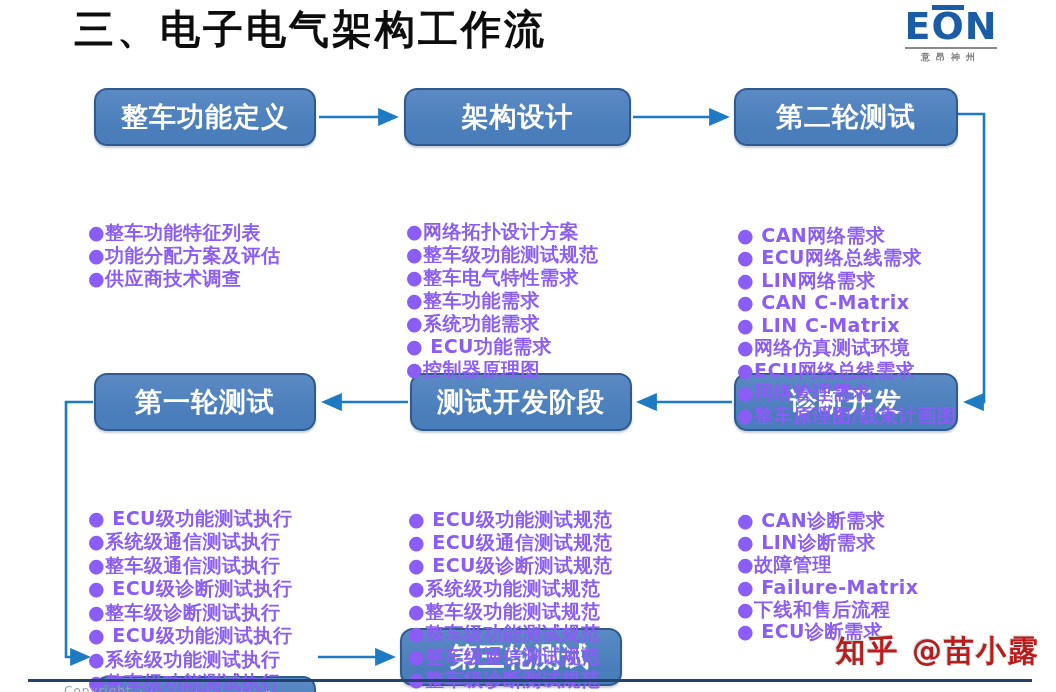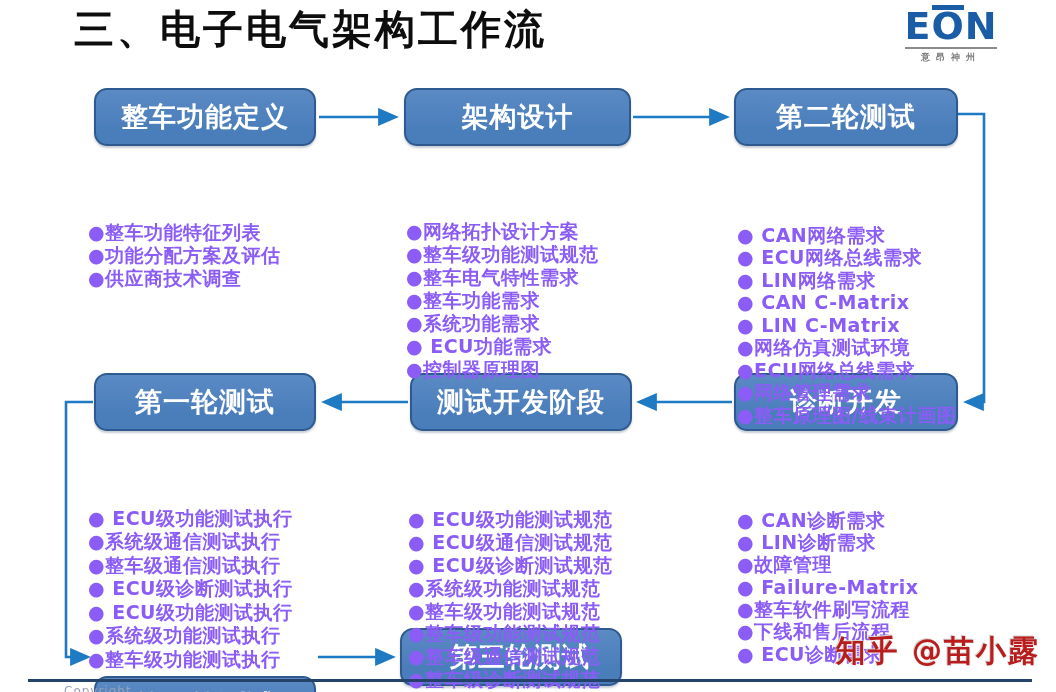--- a/index.html
+++ b/index.html
@@ -102,25 +102,25 @@
     
   <li>●整车功能特征列表</li><li>●功能分配方案及评估</li><li>●供应商技术调查</li></ul>
   <ul class="blist l2">
     
   <li>●网络拓扑设计方案</li><li>●整车级功能测试规范</li><li>●整车电气特性需求</li><li>●整车功能需求</li><li>●系统功能需求</li><li>● ECU功能需求</li><li>●控制器原理图</li></ul>
   <ul class="blist l3">
     
   <li>● CAN网络需求</li><li>● ECU网络总线需求</li><li>● LIN网络需求</li><li>● CAN C-Matrix</li><li>● LIN C-Matrix</li><li>●网络仿真测试环境</li><li>●ECU网络总线需求</li><li>●网络管理需求</li><li>●整车原理图/线束计画图</li></ul>
   <ul class="blist l4">
     
-  <li>● ECU级功能测试执行</li><li>●系统级通信测试执行</li><li>●整车级通信测试执行</li><li>● ECU级诊断测试执行</li><li>● ECU级功能测试执行</li><li>●系统级功能测试执行</li><li>●整车级功能测试执行</li></ul>
+  <li>● ECU级功能测试执行</li><li>●系统级通信测试执行</li><li>●整车级通信测试执行</li><li>● ECU级诊断测试执行</li><li>●整车级诊断测试执行</li><li>● ECU级功能测试执行</li><li>●系统级功能测试执行</li><li>●整车级功能测试执行</li></ul>
   <ul class="blist l5">
     
   <li>● ECU级功能测试规范</li><li>● ECU级通信测试规范</li><li>● ECU级诊断测试规范</li><li>●系统级功能测试规范</li><li>●整车级功能测试规范</li><li>●整车级功能测试规范</li><li>●整车级通信测试规范</li><li>●整车级诊断测试规范</li></ul>
   <ul class="blist l6">
     
-  <li>● CAN诊断需求</li><li>● LIN诊断需求</li><li>●故障管理</li><li>● Failure-Matrix</li><li>●整车软件刷写流程</li><li>●下线和售后流程</li><li>● ECU诊断需求</li></ul>
+  <li>● CAN诊断需求</li><li>● LIN诊断需求</li><li>●故障管理</li><li>● Failure-Matrix</li><li>●下线和售后流程</li><li>● ECU诊断需求</li></ul>
 
   <div class="bottom-line"></div>
   <div class="copyright">Copyright</div>
   <div class="watermark">知乎 @苗小露</div>
 
 </div>
 
 </body></html>

